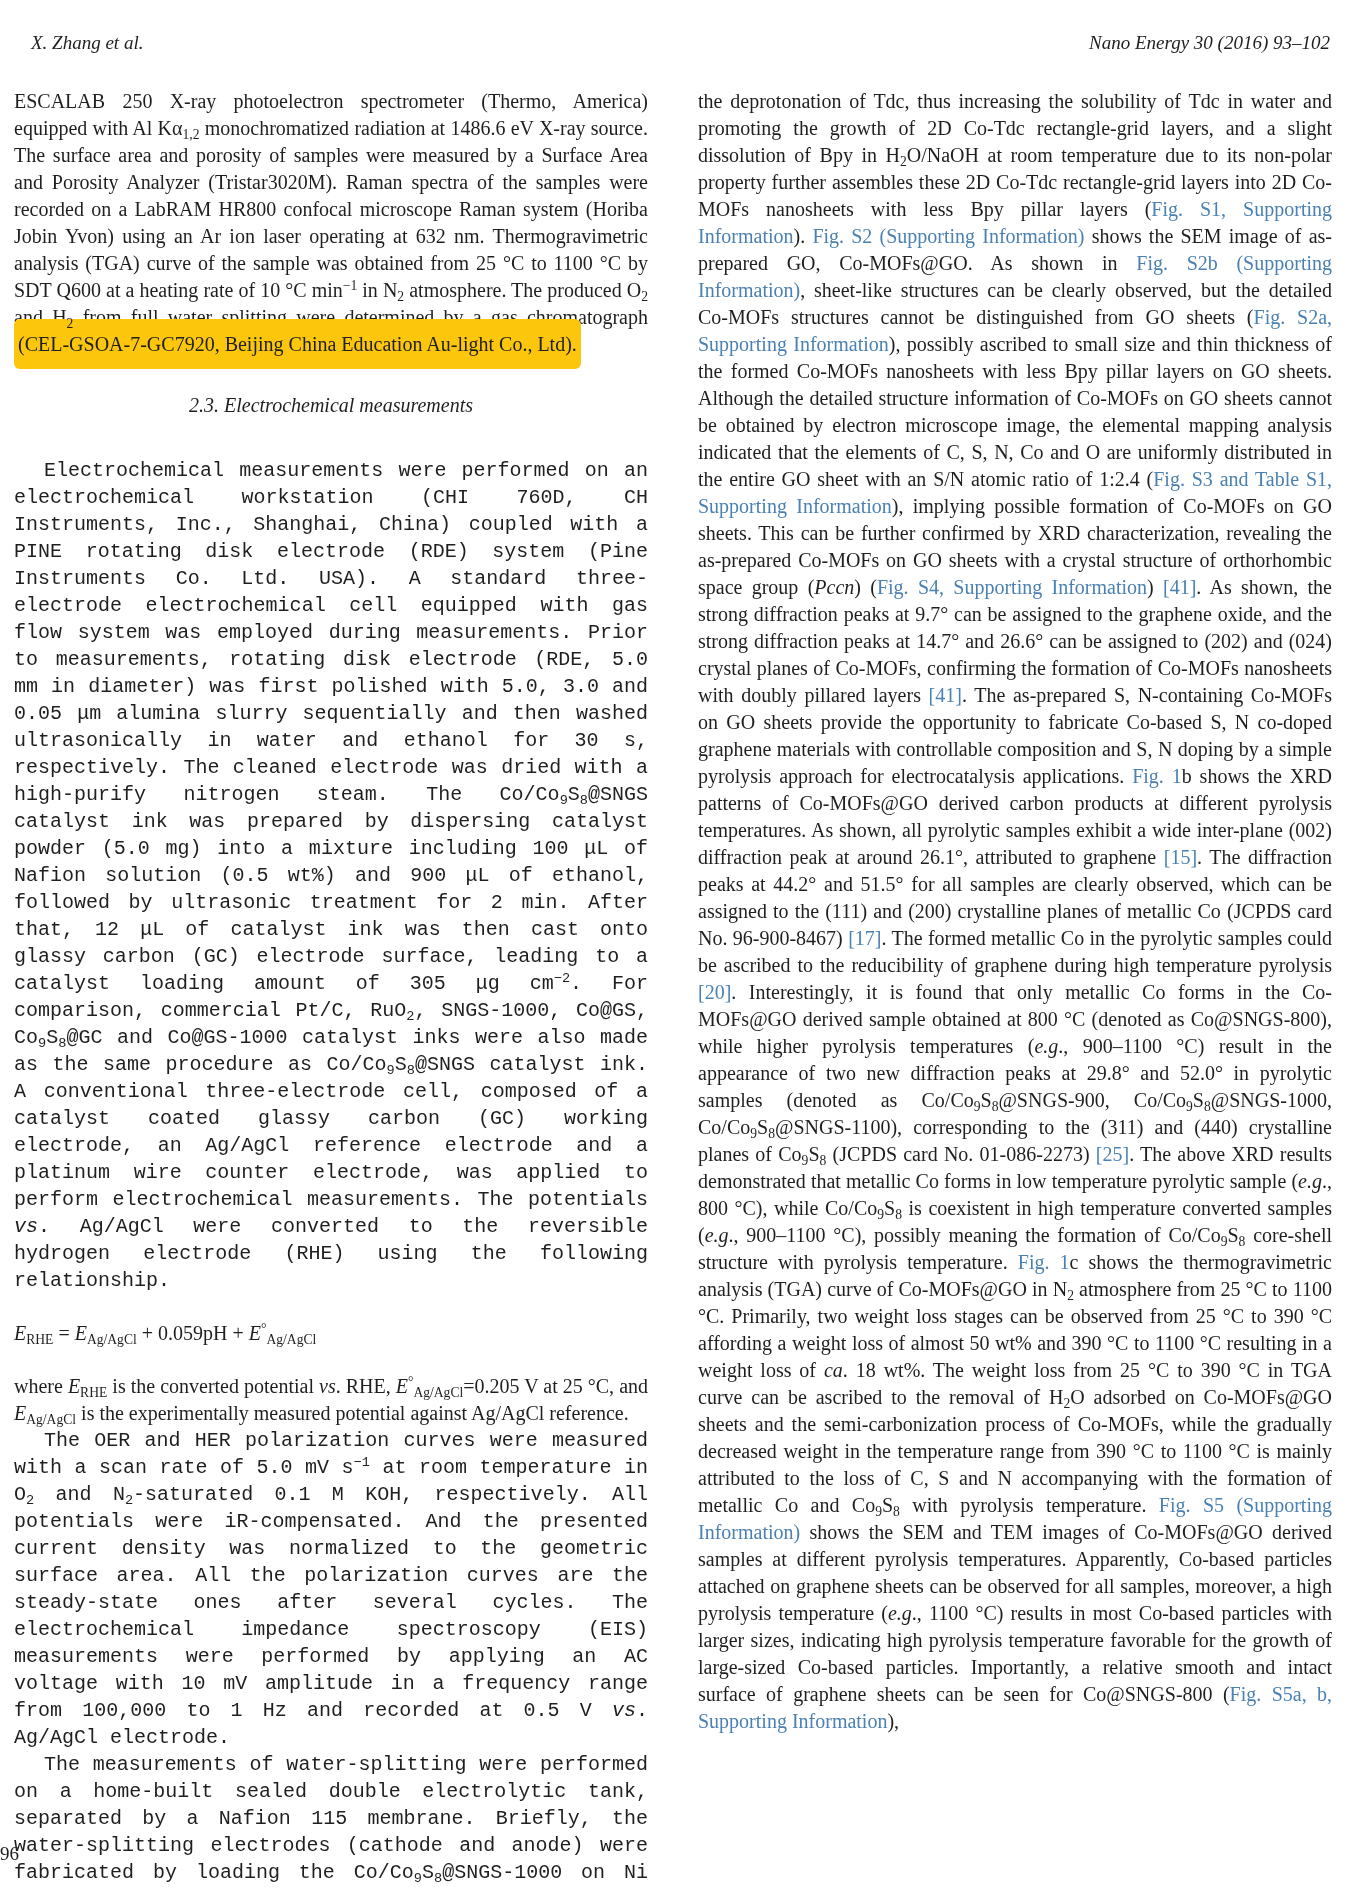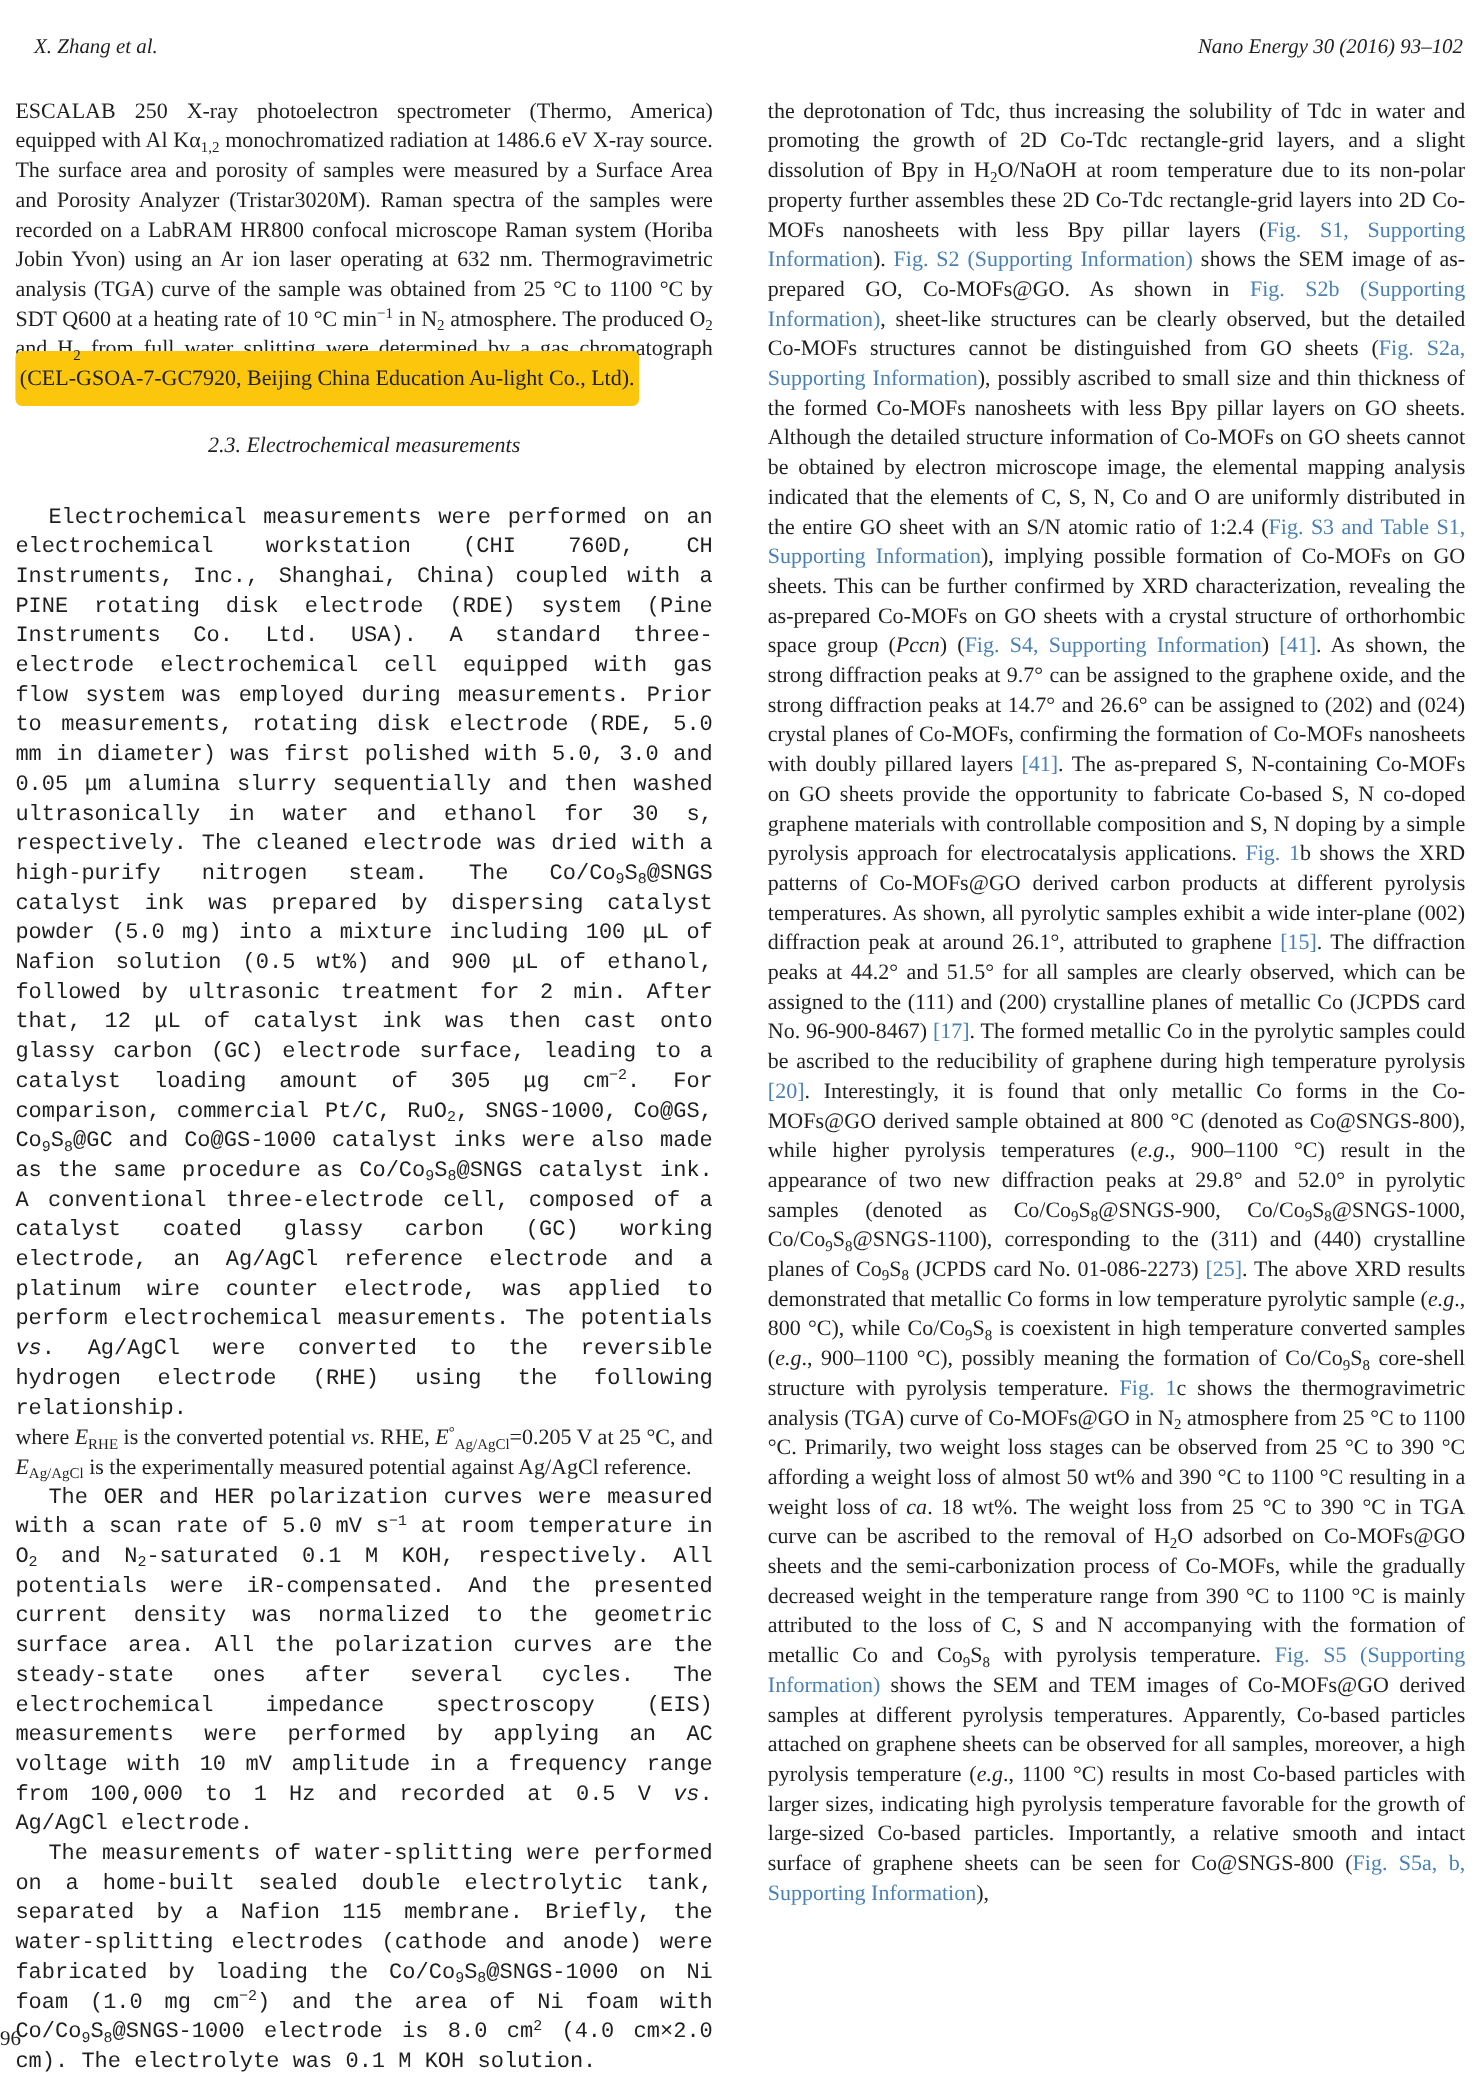--- a/index.html
+++ b/index.html
@@ -66,20 +66,21 @@
 <div class="page">
   <div class="running-header">
     <span>X. Zhang et al.</span>
     <span>Nano Energy 30 (2016) 93–102</span>
   </div>
   <div class="columns">
     <div class="col">
         <p class="para">ESCALAB 250 X-ray photoelectron spectrometer (Thermo, America) equipped with Al Kα<span class="r-sub">1,2</span> monochromatized radiation at 1486.6 eV X-ray source. The surface area and porosity of samples were measured by a Surface Area and Porosity Analyzer (Tristar3020M). Raman spectra of the samples were recorded on a LabRAM HR800 confocal microscope Raman system (Horiba Jobin Yvon) using an Ar ion laser operating at 632 nm. Thermogravimetric analysis (TGA) curve of the sample was obtained from 25 °C to 1100 °C by SDT Q600 at a heating rate of 10 °C min<span class="r-sup">−1</span> in N<span class="r-sub">2</span> atmosphere. The produced O<span class="r-sub">2</span> and H<span class="r-sub">2</span> from full water splitting were determined by a gas chromatograph <span class="r-hl">(CEL-GSOA-7-GC7920, Beijing China Education Au-light Co., Ltd).</span></p>
         <h3 class="h-italic">2.3. Electrochemical measurements</h3>
         <p class="para indent">Electrochemical measurements were performed on an electrochemical workstation (CHI 760D, CH Instruments, Inc., Shanghai, China) coupled with a PINE rotating disk electrode (RDE) system (Pine Instruments Co. Ltd. USA). A standard three-electrode electrochemical cell equipped with gas flow system was employed during measurements. Prior to measurements, rotating disk electrode (RDE, 5.0 mm in diameter) was first polished with 5.0, 3.0 and 0.05 μm alumina slurry sequentially and then washed ultrasonically in water and ethanol for 30 s, respectively. The cleaned electrode was dried with a high-purify nitrogen steam. The Co/Co<span class="r-sub">9</span>S<span class="r-sub">8</span>@SNGS catalyst ink was prepared by dispersing catalyst powder (5.0 mg) into a mixture including 100 μL of Nafion solution (0.5 wt%) and 900 μL of ethanol, followed by ultrasonic treatment for 2 min. After that, 12 μL of catalyst ink was then cast onto glassy carbon (GC) electrode surface, leading to a catalyst loading amount of 305 μg cm<span class="r-sup">−2</span>. For comparison, commercial Pt/C, RuO<span class="r-sub">2</span>, SNGS-1000, Co@GS, Co<span class="r-sub">9</span>S<span class="r-sub">8</span>@GC and Co@GS-1000 catalyst inks were also made as the same procedure as Co/Co<span class="r-sub">9</span>S<span class="r-sub">8</span>@SNGS catalyst ink. A conventional three-electrode cell, composed of a catalyst coated glassy carbon (GC) working electrode, an Ag/AgCl reference electrode and a platinum wire counter electrode, was applied to perform electrochemical measurements. The potentials <span class="r-i">vs</span>. Ag/AgCl were converted to the reversible hydrogen electrode (RHE) using the following relationship.</p>
+        <div class="equation"><span class="r-i">E</span><span class="r-sub">RHE</span> = <span class="r-i">E</span><span class="r-sub">Ag/AgCl</span> + 0.059pH + <span class="r-i">E</span><span class="r-sup">°</span><span class="r-sub">Ag/AgCl</span></div>
         <p class="para">where <span class="r-i">E</span><span class="r-sub">RHE</span> is the converted potential <span class="r-i">vs</span>. RHE, <span class="r-i">E</span><span class="r-sup">°</span><span class="r-sub">Ag/AgCl</span>=0.205 V at 25 °C, and <span class="r-i">E</span><span class="r-sub">Ag/AgCl</span> is the experimentally measured potential against Ag/AgCl reference.</p>
         <p class="para indent">The OER and HER polarization curves were measured with a scan rate of 5.0 mV s<span class="r-sup">−1</span> at room temperature in O<span class="r-sub">2</span> and N<span class="r-sub">2</span>-saturated 0.1 M KOH, respectively. All potentials were iR-compensated. And the presented current density was normalized to the geometric surface area. All the polarization curves are the steady-state ones after several cycles. The electrochemical impedance spectroscopy (EIS) measurements were performed by applying an AC voltage with 10 mV amplitude in a frequency range from 100,000 to 1 Hz and recorded at 0.5 V <span class="r-i">vs</span>. Ag/AgCl electrode.</p>
         <p class="para indent">The measurements of water-splitting were performed on a home-built sealed double electrolytic tank, separated by a Nafion 115 membrane. Briefly, the water-splitting electrodes (cathode and anode) were fabricated by loading the Co/Co<span class="r-sub">9</span>S<span class="r-sub">8</span>@SNGS-1000 on Ni foam (1.0 mg cm<span class="r-sup">−2</span>) and the area of Ni foam with Co/Co<span class="r-sub">9</span>S<span class="r-sub">8</span>@SNGS-1000 electrode is 8.0 cm<span class="r-sup">2</span> (4.0 cm×2.0 cm). The electrolyte was 0.1 M KOH solution.</p>
         <h2 class="h-bold">3. Results and discussion</h2>
         <p class="para indent">In this work, [Co(Tdc)(Bpy)]<span class="r-sub">n</span> MOFs were synthesized by using Tdc and Bpy dual organic ligands in the presence of Co<span class="r-sup">2+</span>-adsorbed GO sheets in H<span class="r-sub">2</span>O/NaOH by a facile room-temperature solution reaction. The introduction of NaOH in water (the polarity of 10.2) can facilitate</p>
       </div>
     <div class="col">
         <p class="para">the deprotonation of Tdc, thus increasing the solubility of Tdc in water and promoting the growth of 2D Co-Tdc rectangle-grid layers, and a slight dissolution of Bpy in H<span class="r-sub">2</span>O/NaOH at room temperature due to its non-polar property further assembles these 2D Co-Tdc rectangle-grid layers into 2D Co-MOFs nanosheets with less Bpy pillar layers (<span class="r-link">Fig. S1, Supporting Information</span>). <span class="r-link">Fig. S2 (Supporting Information)</span> shows the SEM image of as-prepared GO, Co-MOFs@GO. As shown in <span class="r-link">Fig. S2b (Supporting Information)</span>, sheet-like structures can be clearly observed, but the detailed Co-MOFs structures cannot be distinguished from GO sheets (<span class="r-link">Fig. S2a, Supporting Information</span>), possibly ascribed to small size and thin thickness of the formed Co-MOFs nanosheets with less Bpy pillar layers on GO sheets. Although the detailed structure information of Co-MOFs on GO sheets cannot be obtained by electron microscope image, the elemental mapping analysis indicated that the elements of C, S, N, Co and O are uniformly distributed in the entire GO sheet with an S/N atomic ratio of 1:2.4 (<span class="r-link">Fig. S3 and Table S1, Supporting Information</span>), implying possible formation of Co-MOFs on GO sheets. This can be further confirmed by XRD characterization, revealing the as-prepared Co-MOFs on GO sheets with a crystal structure of orthorhombic space group (<span class="r-i">Pccn</span>) (<span class="r-link">Fig. S4, Supporting Information</span>) <span class="r-link">[41]</span>. As shown, the strong diffraction peaks at 9.7° can be assigned to the graphene oxide, and the strong diffraction peaks at 14.7° and 26.6° can be assigned to (202) and (024) crystal planes of Co-MOFs, confirming the formation of Co-MOFs nanosheets with doubly pillared layers <span class="r-link">[41]</span>. The as-prepared S, N-containing Co-MOFs on GO sheets provide the opportunity to fabricate Co-based S, N co-doped graphene materials with controllable composition and S, N doping by a simple pyrolysis approach for electrocatalysis applications. <span class="r-link">Fig. 1</span>b shows the XRD patterns of Co-MOFs@GO derived carbon products at different pyrolysis temperatures. As shown, all pyrolytic samples exhibit a wide inter-plane (002) diffraction peak at around 26.1°, attributed to graphene <span class="r-link">[15]</span>. The diffraction peaks at 44.2° and 51.5° for all samples are clearly observed, which can be assigned to the (111) and (200) crystalline planes of metallic Co (JCPDS card No. 96-900-8467) <span class="r-link">[17]</span>. The formed metallic Co in the pyrolytic samples could be ascribed to the reducibility of graphene during high temperature pyrolysis <span class="r-link">[20]</span>. Interestingly, it is found that only metallic Co forms in the Co-MOFs@GO derived sample obtained at 800 °C (denoted as Co@SNGS-800), while higher pyrolysis temperatures (<span class="r-i">e.g</span>., 900–1100 °C) result in the appearance of two new diffraction peaks at 29.8° and 52.0° in pyrolytic samples (denoted as Co/Co<span class="r-sub">9</span>S<span class="r-sub">8</span>@SNGS-900, Co/Co<span class="r-sub">9</span>S<span class="r-sub">8</span>@SNGS-1000, Co/Co<span class="r-sub">9</span>S<span class="r-sub">8</span>@SNGS-1100), corresponding to the (311) and (440) crystalline planes of Co<span class="r-sub">9</span>S<span class="r-sub">8</span> (JCPDS card No. 01-086-2273) <span class="r-link">[25]</span>. The above XRD results demonstrated that metallic Co forms in low temperature pyrolytic sample (<span class="r-i">e.g</span>., 800 °C), while Co/Co<span class="r-sub">9</span>S<span class="r-sub">8</span> is coexistent in high temperature converted samples (<span class="r-i">e.g</span>., 900–1100 °C), possibly meaning the formation of Co/Co<span class="r-sub">9</span>S<span class="r-sub">8</span> core-shell structure with pyrolysis temperature. <span class="r-link">Fig. 1</span>c shows the thermogravimetric analysis (TGA) curve of Co-MOFs@GO in N<span class="r-sub">2</span> atmosphere from 25 °C to 1100 °C. Primarily, two weight loss stages can be observed from 25 °C to 390 °C affording a weight loss of almost 50 wt% and 390 °C to 1100 °C resulting in a weight loss of <span class="r-i">ca</span>. 18 wt%. The weight loss from 25 °C to 390 °C in TGA curve can be ascribed to the removal of H<span class="r-sub">2</span>O adsorbed on Co-MOFs@GO sheets and the semi-carbonization process of Co-MOFs, while the gradually decreased weight in the temperature range from 390 °C to 1100 °C is mainly attributed to the loss of C, S and N accompanying with the formation of metallic Co and Co<span class="r-sub">9</span>S<span class="r-sub">8</span> with pyrolysis temperature. <span class="r-link">Fig. S5 (Supporting Information)</span> shows the SEM and TEM images of Co-MOFs@GO derived samples at different pyrolysis temperatures. Apparently, Co-based particles attached on graphene sheets can be observed for all samples, moreover, a high pyrolysis temperature (<span class="r-i">e.g</span>., 1100 °C) results in most Co-based particles with larger sizes, indicating high pyrolysis temperature favorable for the growth of large-sized Co-based particles. Importantly, a relative smooth and intact surface of graphene sheets can be seen for Co@SNGS-800 (<span class="r-link">Fig. S5a, b, Supporting Information</span>),</p>
       </div>
   </div>

